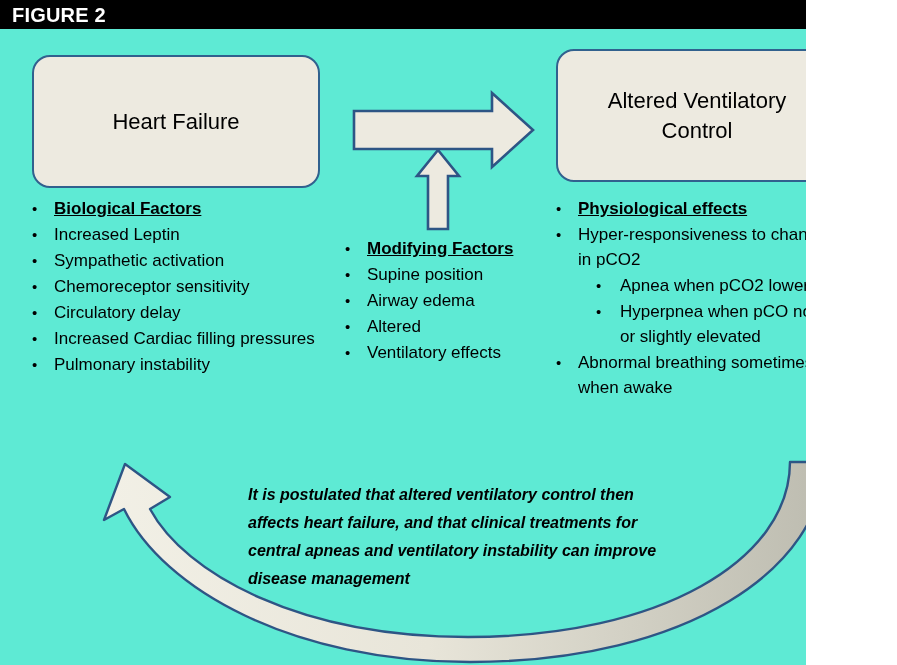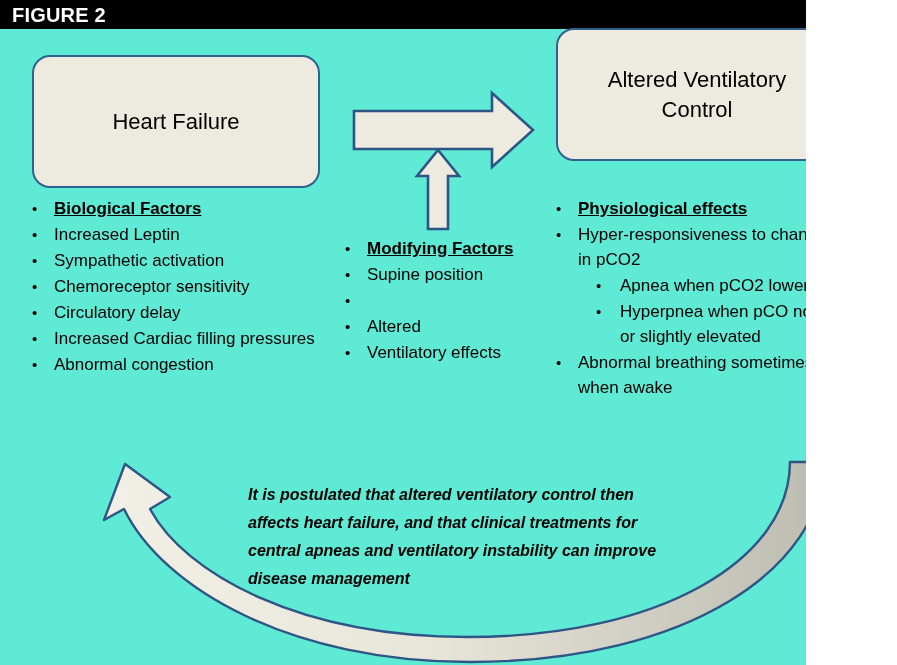--- a/index.html
+++ b/index.html
@@ -54,21 +54,21 @@
     font-size: 22px;
     line-height: 30px;
     font-family: "Liberation Sans", sans-serif;
     padding: 4px 14px;
   }
   #box-heart-failure {
     left: 32px; top: 55px;
     width: 288px; height: 133px;
   }
   #box-altered-ventilatory {
-    left: 556px; top: 28px;
+    left: 556px; top: 49px;
     width: 282px; height: 133px; align-items: center;
   }
 
   
   .arrow-layer {
     position: absolute;
     left: 0; top: 0;
     width: 897px;
     height: 665px;
     pointer-events: none;
@@ -195,35 +195,36 @@
     <div class="bullet-row">
       <span class="bullet-dot">•</span>
       <span class="bullet-text">Circulatory delay</span>
     </div>
     <div class="bullet-row">
       <span class="bullet-dot">•</span>
       <span class="bullet-text">Increased Cardiac filling pressures</span>
     </div>
     <div class="bullet-row">
       <span class="bullet-dot">•</span>
-      <span class="bullet-text">Abnormal congestion</span>
+      <span class="bullet-text">Pulmonary instability</span>
     </div>
   </div>
 
   <div id="col-middle" class="bullet-col">
     <div class="bullet-row">
       <span class="bullet-dot">•</span>
       <span class="bullet-text heading">Modifying Factors</span>
     </div>
     <div class="bullet-row">
       <span class="bullet-dot">•</span>
       <span class="bullet-text">Supine position</span>
     </div>
     <div class="bullet-row">
       <span class="bullet-dot">•</span>
+      <span class="bullet-text">Airway edema</span>
     </div>
     <div class="bullet-row">
       <span class="bullet-dot">•</span>
       <span class="bullet-text">Altered</span>
     </div>
     <div class="bullet-row">
       <span class="bullet-dot">•</span>
       <span class="bullet-text">Ventilatory effects</span>
     </div>
   </div>

